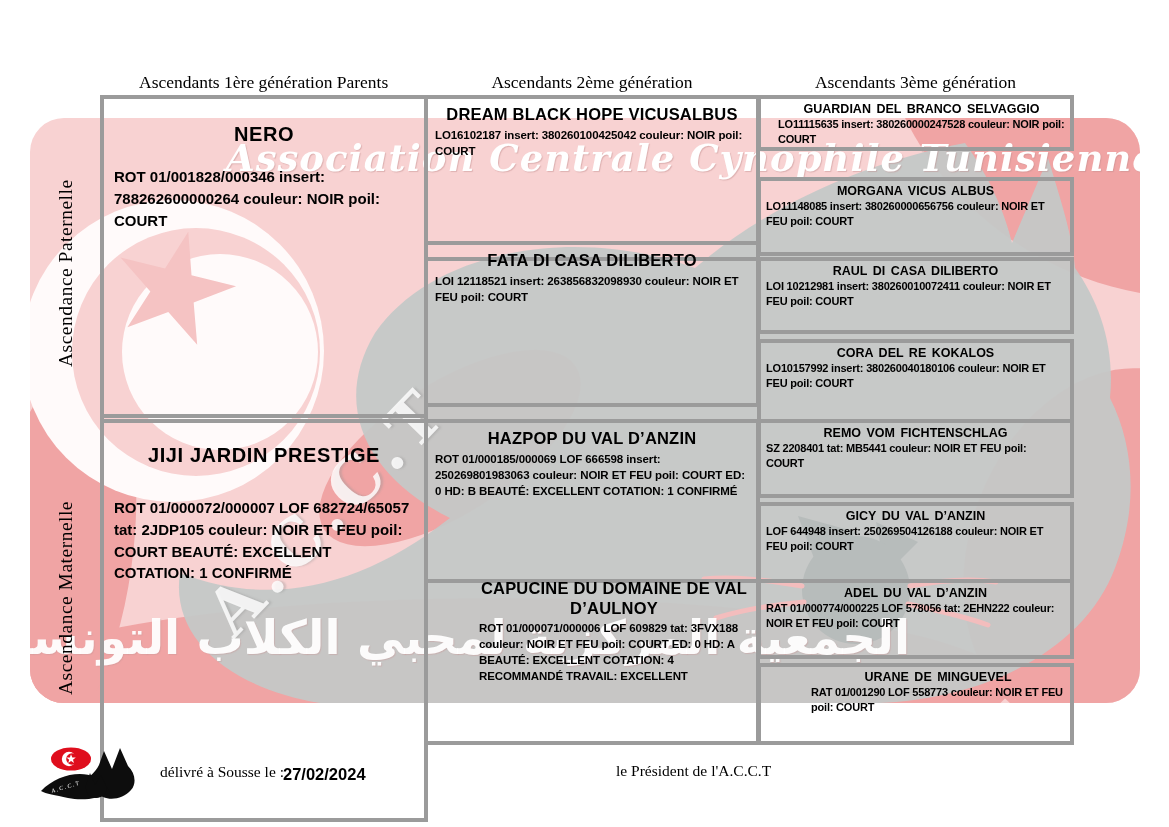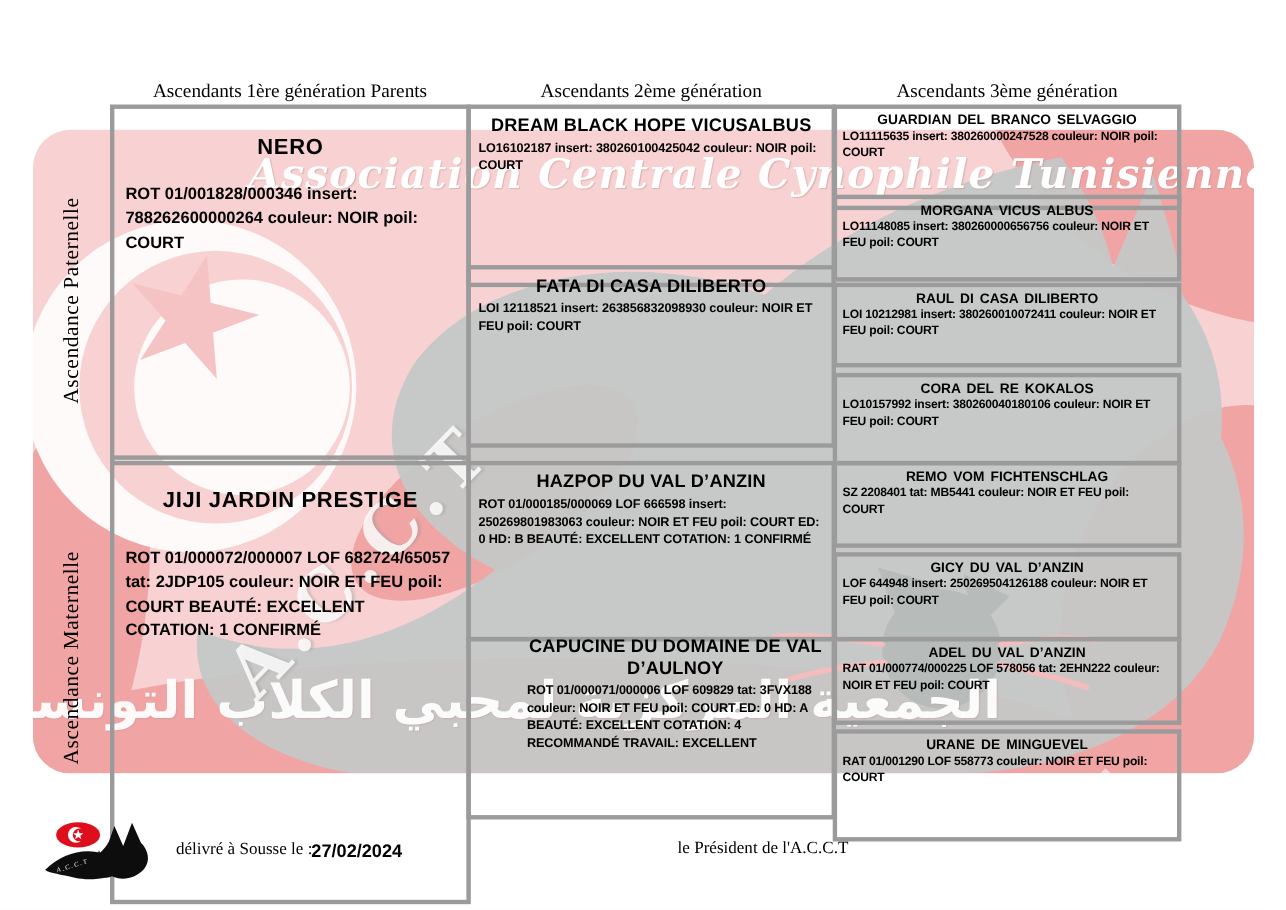--- a/index.html
+++ b/index.html
@@ -137,21 +137,21 @@
   </div>
   <div class="pbox c2" style="top:419px;height:164px;">
     <div class="t">HAZPOP DU VAL D’ANZIN</div>
     <div class="b">ROT 01/000185/000069 LOF 666598 insert: 250269801983063 couleur: NOIR ET FEU poil: COURT ED: 0 HD: B BEAUTÉ: EXCELLENT COTATION: 1 CONFIRMÉ</div>
   </div>
   <div class="pbox c2 box-capucine" style="top:579px;height:166px;padding-left:44px;">
     <div class="t">CAPUCINE DU DOMAINE DE VAL D’AULNOY</div>
     <div class="b">ROT 01/000071/000006 LOF 609829 tat: 3FVX188 couleur: NOIR ET FEU poil: COURT ED: 0 HD: A BEAUTÉ: EXCELLENT COTATION: 4 RECOMMANDÉ TRAVAIL: EXCELLENT</div>
   </div>
 
-  <div class="pbox c3" style="top:95px;height:96px;">
+  <div class="pbox c3" style="top:95px;height:56px;padding-left:12px;">
     <div class="t">GUARDIAN DEL BRANCO SELVAGGIO</div>
     <div class="b">LO11115635 insert: 380260000247528 couleur: NOIR poil: COURT</div>
   </div>
   <div class="pbox c3" style="top:177px;height:79px;">
     <div class="t">MORGANA VICUS ALBUS</div>
     <div class="b">LO11148085 insert: 380260000656756 couleur: NOIR ET FEU poil: COURT</div>
   </div>
   <div class="pbox c3" style="top:257px;height:77px;">
     <div class="t">RAUL DI CASA DILIBERTO</div>
     <div class="b">LOI 10212981 insert: 380260010072411 couleur: NOIR ET FEU poil: COURT</div>
@@ -165,21 +165,21 @@
     <div class="b">SZ 2208401 tat: MB5441 couleur: NOIR ET FEU poil: COURT</div>
   </div>
   <div class="pbox c3" style="top:502px;height:81px;">
     <div class="t">GICY DU VAL D’ANZIN</div>
     <div class="b">LOF 644948 insert: 250269504126188 couleur: NOIR ET FEU poil: COURT</div>
   </div>
   <div class="pbox c3" style="top:579px;height:80px;">
     <div class="t">ADEL DU VAL D’ANZIN</div>
     <div class="b">RAT 01/000774/000225 LOF 578056 tat: 2EHN222 couleur: NOIR ET FEU poil: COURT</div>
   </div>
-  <div class="pbox c3" style="top:663px;height:102px;">
+  <div class="pbox c3" style="top:663px;height:82px;padding-left:45px;">
     <div class="t">URANE DE MINGUEVEL</div>
     <div class="b">RAT 01/001290 LOF 558773 couleur: NOIR ET FEU poil: COURT</div>
   </div>
 
   <div class="footer-logo">
     <svg width="128" height="66" viewBox="0 0 128 66">
       <g>
         <ellipse cx="33" cy="17" rx="20" ry="11.5" fill="#df0e1d"></ellipse>
         <circle cx="31" cy="17" r="7.2" fill="#ffffff"></circle>
         <circle cx="34" cy="17" r="5.8" fill="#df0e1d"></circle>

